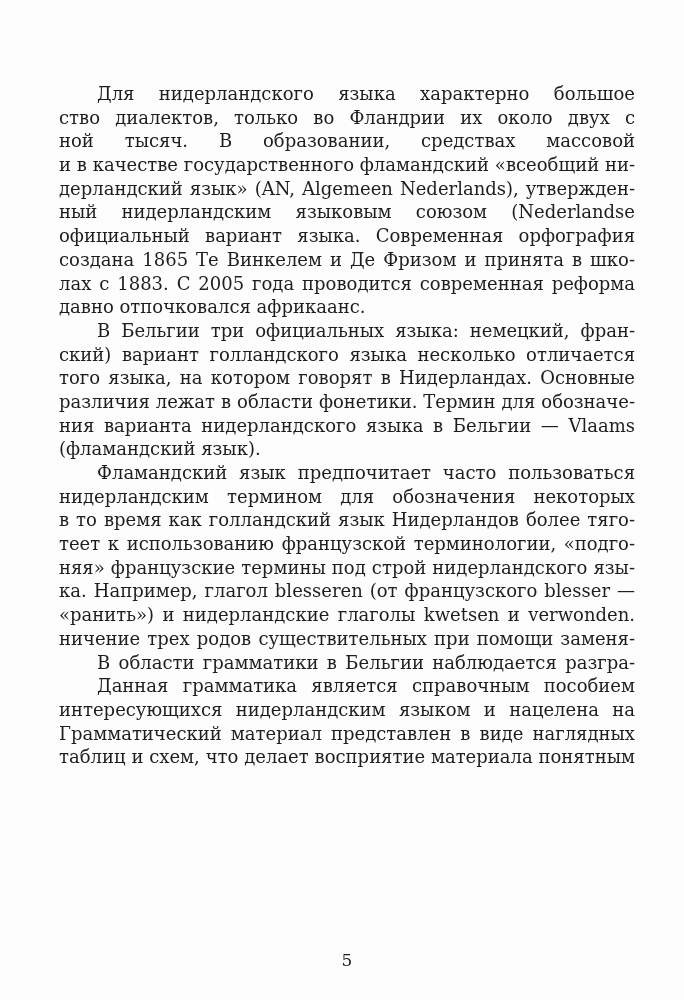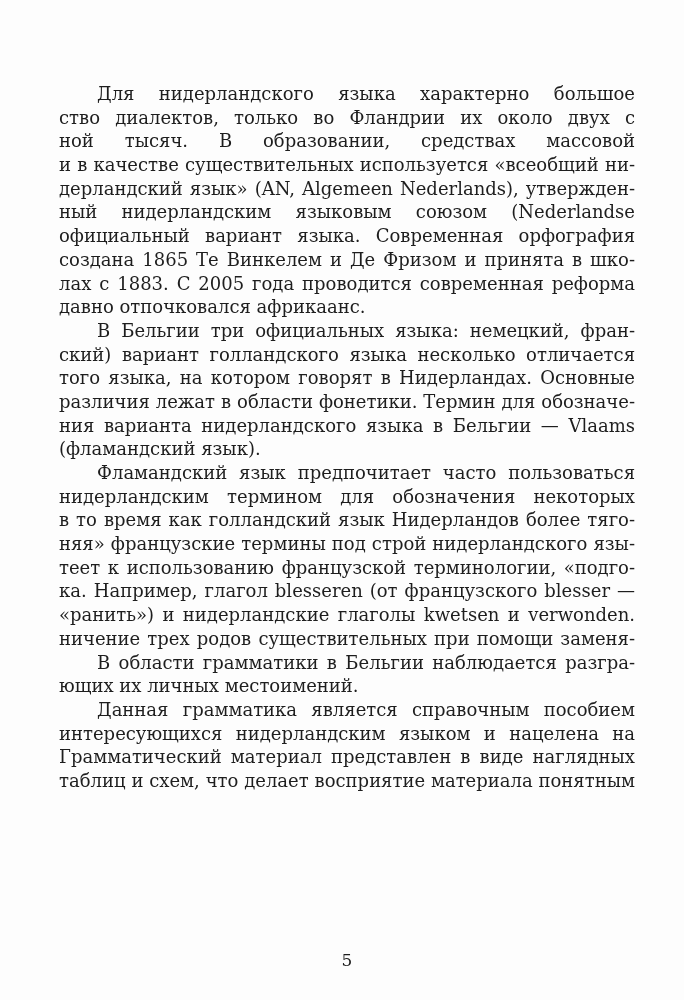--- a/index.html
+++ b/index.html
@@ -52,49 +52,48 @@
 </style>
 </head>
 <body>
 
 <div class="page">
   <div class="text-block" id="paragraphs">
       <div class="paragraph">
         <div class="line first">Для нидерландского языка характерно большое количе-</div>
         <div class="line">ство диалектов, только во Фландрии их около двух с полови-</div>
         <div class="line">ной тысяч. В образовании, средствах массовой информации</div>
-        <div class="line">и в качестве существительных используется «всеобщий ни-</div>
+        <div class="line">и в качестве государственного фламандский «всеобщий ни-</div>
         <div class="line">дерландский язык» (AN, Algemeen Nederlands), утвержден-</div>
         <div class="line">ный нидерландским языковым союзом (Nederlandse Taalunie)</div>
         <div class="line">официальный вариант языка. Современная орфография</div>
         <div class="line">создана 1865 Те Винкелем и Де Фризом и принята в шко-</div>
         <div class="line">лах с 1883. С 2005 года проводится современная реформа</div>
         <div class="line lastline">давно отпочковался африкаанс.</div>
       </div>
       <div class="paragraph">
         <div class="line first">В Бельгии три официальных языка: немецкий, фран-</div>
         <div class="line">ский) вариант голландского языка несколько отличается от</div>
         <div class="line">того языка, на котором говорят в Нидерландах. Основные</div>
         <div class="line">различия лежат в области фонетики. Термин для обозначе-</div>
         <div class="line">ния варианта нидерландского языка в Бельгии — Vlaams</div>
         <div class="line lastline">(фламандский язык).</div>
       </div>
       <div class="paragraph">
         <div class="line first">Фламандский язык предпочитает часто пользоваться</div>
         <div class="line">нидерландским термином для обозначения некоторых слов,</div>
         <div class="line">в то время как голландский язык Нидерландов более тяго-</div>
+        <div class="line">теет к использованию французской терминологии, «подго-</div>
         <div class="line">няя» французские термины под строй нидерландского язы-</div>
-        <div class="line">теет к использованию французской терминологии, «подго-</div>
         <div class="line">ка. Например, глагол blesseren (от французского blesser —</div>
         <div class="line">«ранить») и нидерландские глаголы kwetsen и verwonden.</div>
       </div>
       <div class="paragraph">
         <div class="line">ничение трех родов существительных при помощи заменя-</div>
         <div class="line first">В области грамматики в Бельгии наблюдается разгра-</div>
-        <div class="line lastline">ющих их личных местоимений.</div>
       </div>
       <div class="paragraph">
         <div class="line first">Данная грамматика является справочным пособием для</div>
         <div class="line">интересующихся нидерландским языком и нацелена на раз-</div>
         <div class="line">Грамматический материал представлен в виде наглядных</div>
         <div class="line">таблиц и схем, что делает восприятие материала понятным</div>
       </div>
     </div>
   <div class="folio">5</div>
 </div>

